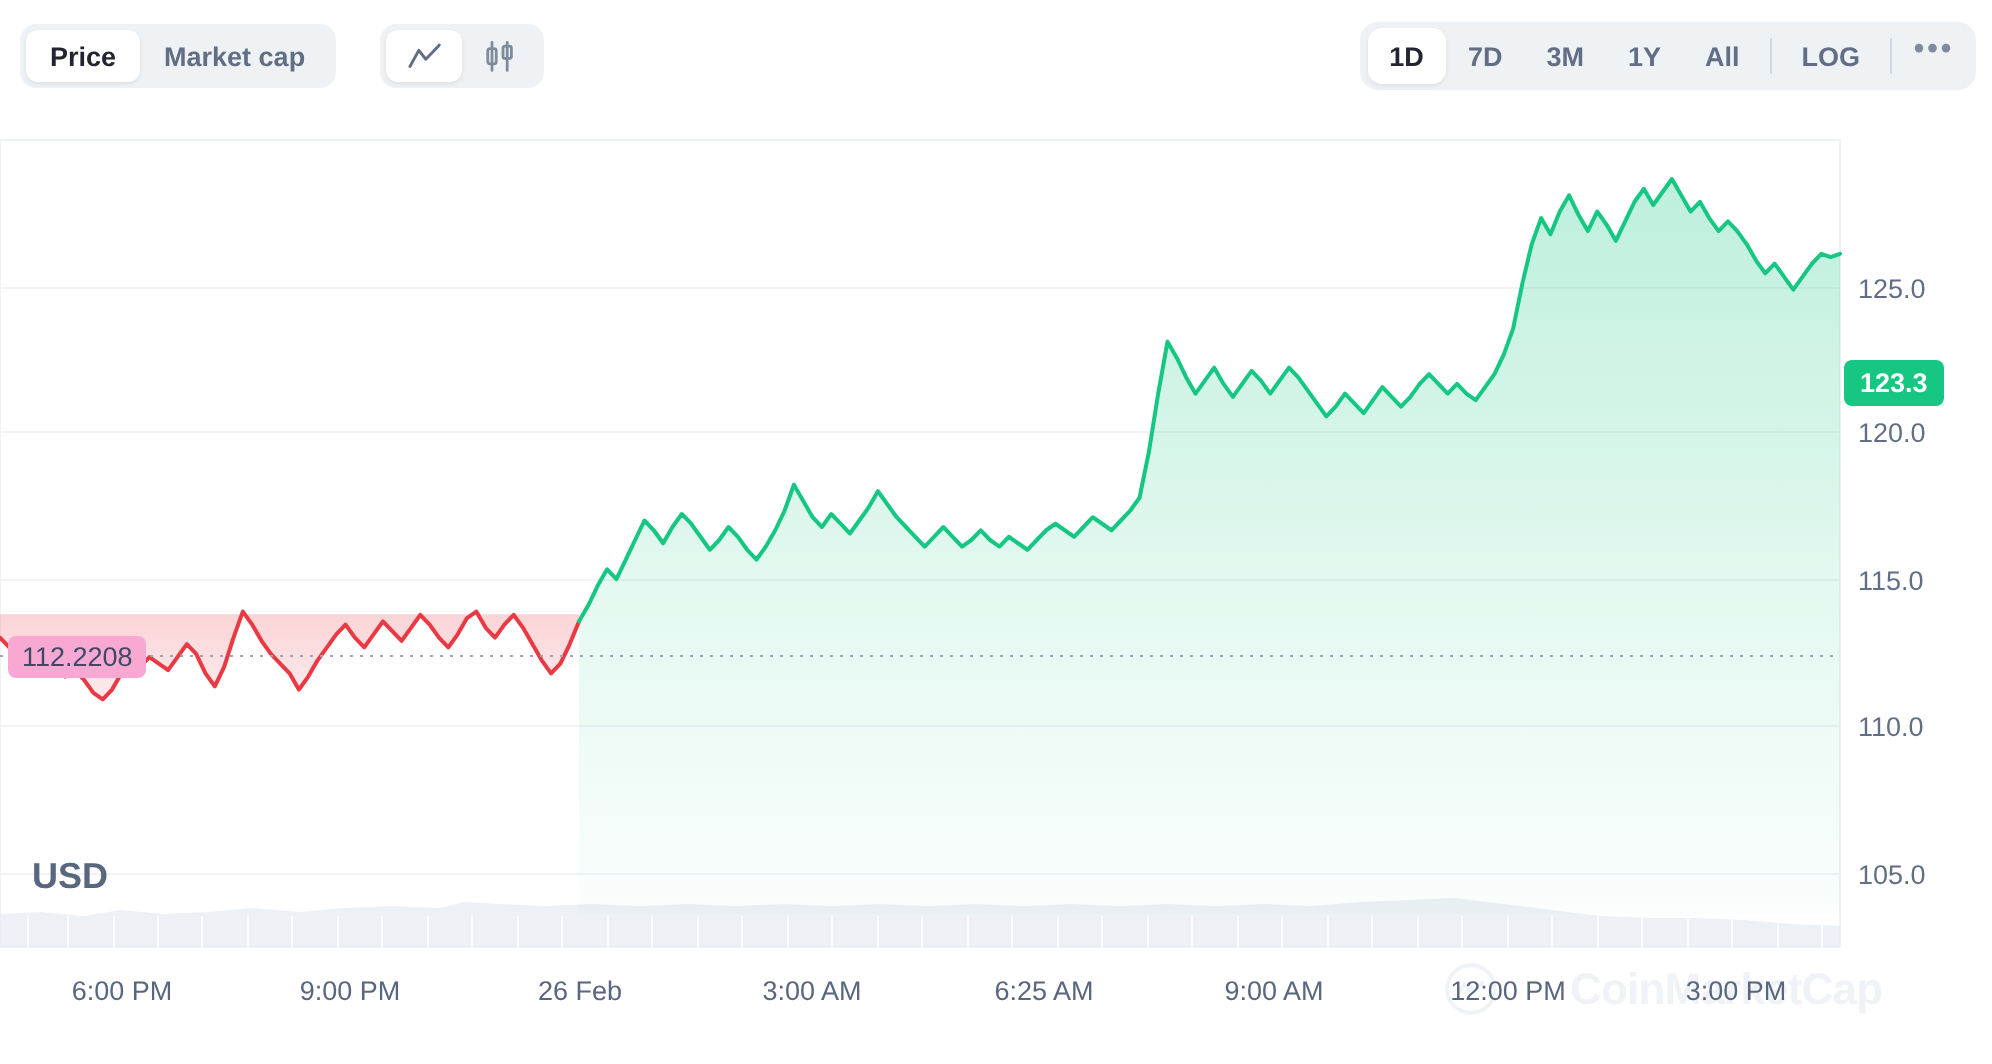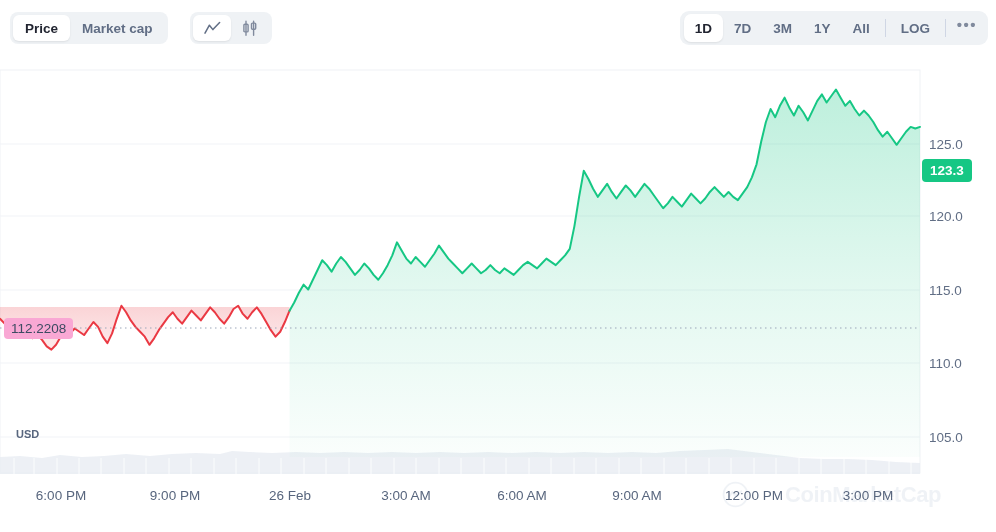--- a/index.html
+++ b/index.html
@@ -61,25 +61,25 @@
   #plot-svg { position:absolute; left:0; top:0; }
 
   
   #y-axis { position:absolute; left:921px; top:62px; width:75px; height:412px; }
   .y-lab {
     position:absolute; left:8px; font-size:13.5px; color:#616e85; font-weight:500;
     white-space:nowrap;
   }
   #price-badge {
     position:absolute; left:1px; font-size:13.5px; font-weight:700; color:#fff;
-    background:#16c784; border-radius:4px; padding:4px 8px; white-space:nowrap;
+    background:#16c784; border-radius:4px; padding:4px 8px; white-space:nowrap;margin-top:21px;
   }
   #usd-label {
     position:absolute; left:16px; top:428px;
-    font-size:11px; font-weight:700; color:#58667e;
+    font-size:18px; font-weight:700; color:#58667e;
   }
 
   
   #ref-label {
     position:absolute; left:4px; top:318px;
     background:#f9a8d4; border-radius:4px;
     padding:3px 7px; font-size:13.5px; color:#3d4b62; font-weight:500;
     white-space:nowrap;
   }
 
@@ -251,19 +251,19 @@
   <div class="y-lab" style="top:368px">105.0</div>
   <div id="price-badge" style="top:97px">123.3</div>
 </div>
 <div id="usd-label">USD</div>
 
 <div id="x-axis">
   <div class="x-lab" style="left:61px">6:00 PM</div>
   <div class="x-lab" style="left:175px">9:00 PM</div>
   <div class="x-lab" style="left:290px">26 Feb</div>
   <div class="x-lab" style="left:406px">3:00 AM</div>
-  <div class="x-lab" style="left:522px">6:00 AM</div>
+  <div class="x-lab" style="left:522px">6:25 AM</div>
   <div class="x-lab" style="left:637px">9:00 AM</div>
   <div class="x-lab" style="left:754px">12:00 PM</div>
   <div class="x-lab" style="left:868px">3:00 PM</div>
 </div>
 
 </div>
 
 </body></html>

